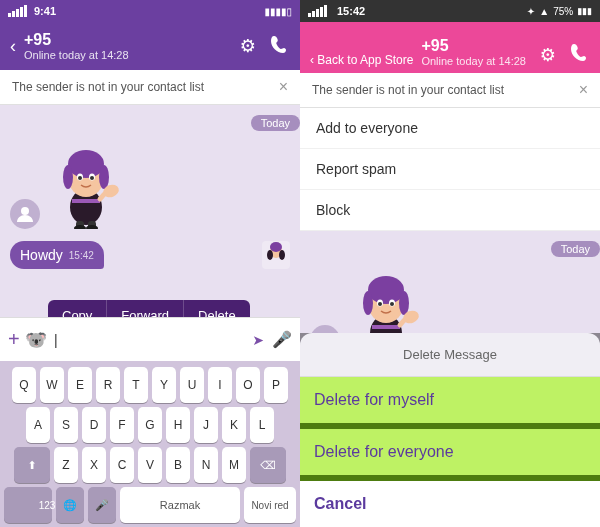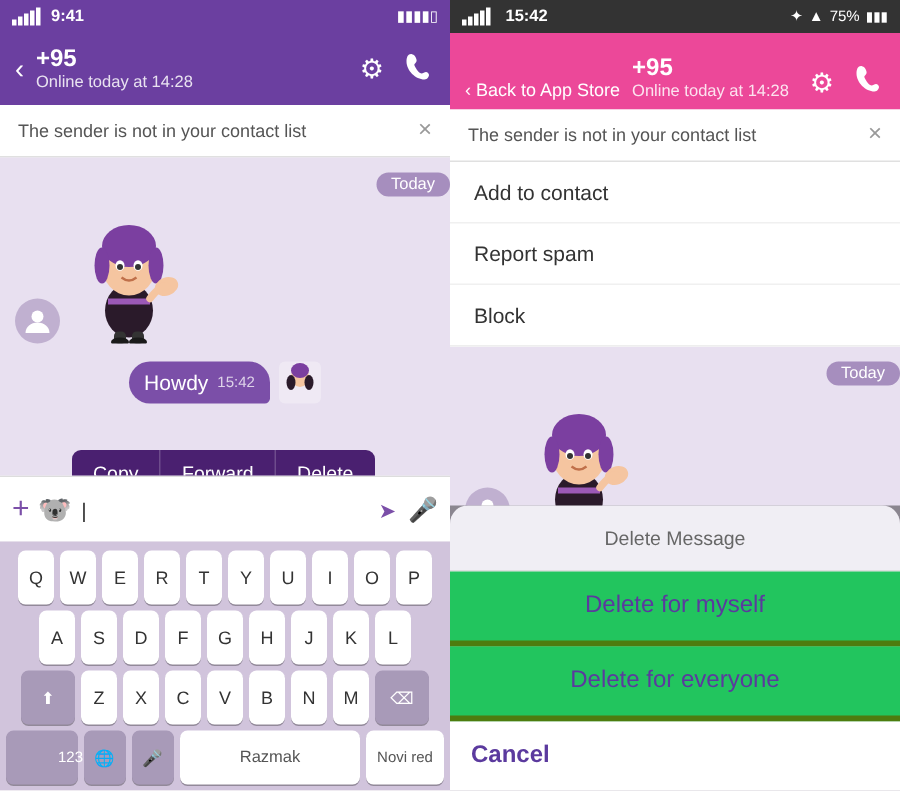--- a/index.html
+++ b/index.html
@@ -169,21 +169,21 @@
       font-size: 13px;
       padding: 8px 14px;
       cursor: pointer;
       border-right: 1px solid rgba(255,255,255,0.2);
     }
     .context-btn:last-child { border-right: none; }
 
     
     .sent-message-row {
       display: flex;
-      justify-content: center;
+      justify-content: space-between;
       padding: 4px 10px;
       align-items: flex-end;
       gap: 6px;
     }
     .sent-bubble {
       background: #7b4fa8;
       color: white;
       border-radius: 16px 16px 4px 16px;
       padding: 6px 10px;
       font-size: 14px;
@@ -330,27 +330,26 @@
       overflow: hidden;
     }
     .delete-title {
       text-align: center;
       padding: 14px;
       font-size: 13px;
       color: #666;
       border-bottom: 1px solid #ddd;
     }
     .delete-option {
-      text-align: center;
       padding: 14px;
       font-size: 16px;
       color: #5b3a9e;
-      border-bottom: 4px solid #4d7c0f;
-      cursor: pointer;
-      background: #22c55e;
+      border-bottom: 6px solid #4d7c0f;
+      cursor: pointer;
+      background: #bef264;
     }
     .delete-cancel {
       padding: 14px;
       font-size: 16px;
       font-weight: 600;
       color: #5b3a9e;
       background: white;
       cursor: pointer;
     }
   </style>
@@ -555,21 +554,21 @@
       </span>
     </div>
   </div>
 
   <div class="warning-banner">
     <span>The sender is not in your contact list</span>
     <span class="warning-close">×</span>
   </div>
 
   <div class="dropdown-menu">
-    <div class="dropdown-item">Add to contact</div>
+    <div class="dropdown-item">Add to everyone</div>
     <div class="dropdown-item">Report spam</div>
     <div class="dropdown-item">Block</div>
   </div>
 
   <div class="right-chat-area">
     <div class="date-badge">
       <span>Today</span>
     </div>
 
     <div class="sticker-message">

